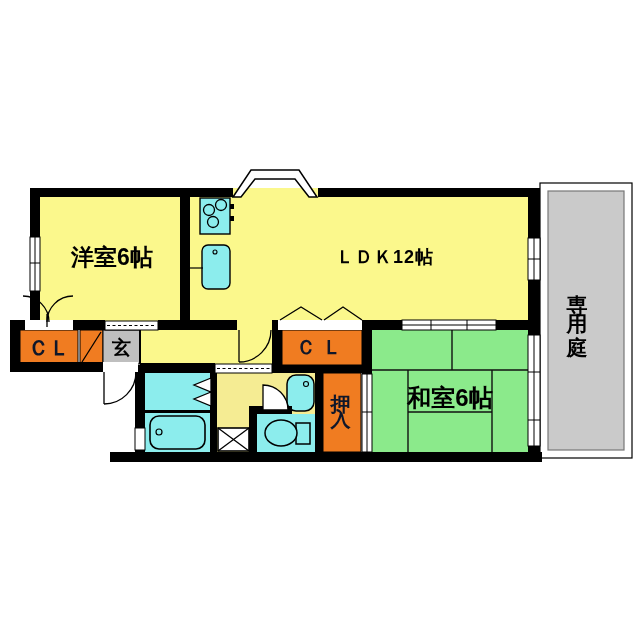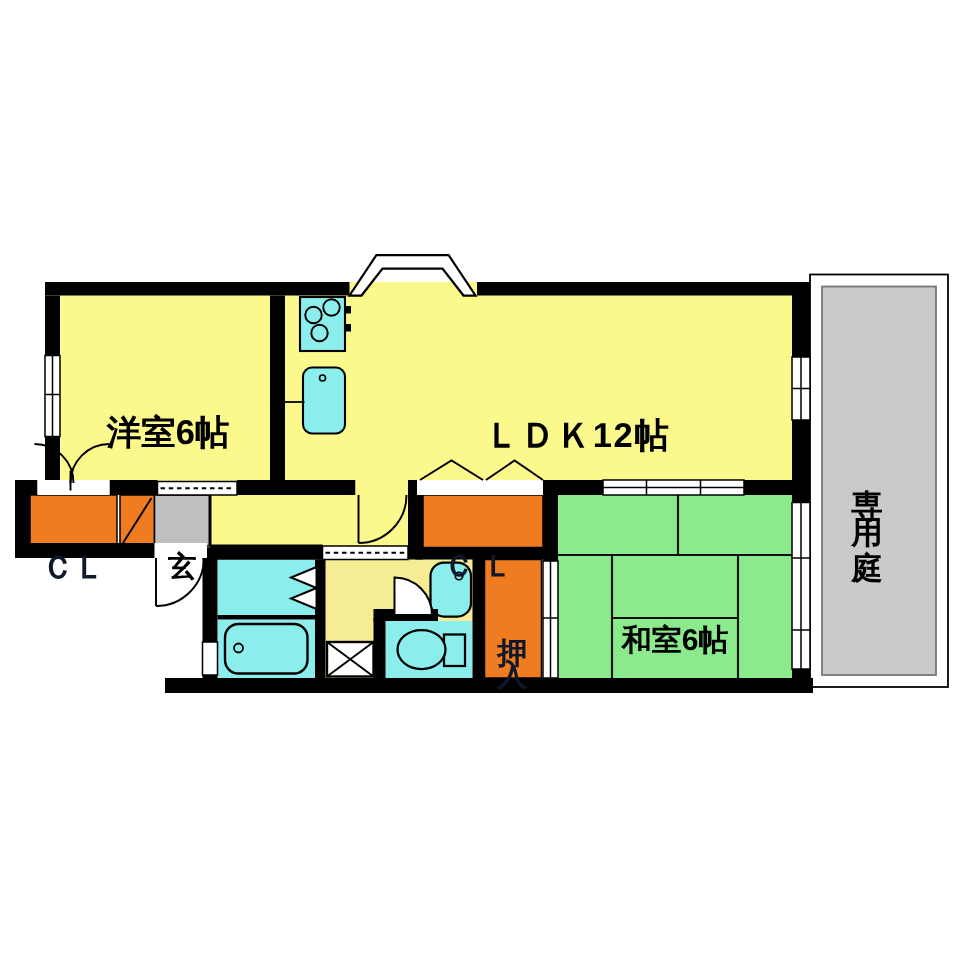--- a/index.html
+++ b/index.html
@@ -1,19 +1,19 @@
 <!DOCTYPE html>
 <html><head>
 <meta charset="utf-8">
 <style>
   html,body{margin:0;padding:0;background:#fff;}
   #canvas{position:relative;width:640px;height:640px;background:#fff;overflow:hidden;
           font-family:"Liberation Sans","DejaVu Sans",sans-serif;}
   #plan-svg{position:absolute;left:0;top:0;}
-  .lbl{position:absolute;color:#000;font-weight:bold;white-space:nowrap;line-height:1;margin-top:31px;}
+  .lbl{position:absolute;color:#000;font-weight:bold;white-space:nowrap;line-height:1;}
   .lbl-h{text-align:center;}
   .lbl-v{writing-mode:vertical-rl;text-orientation:upright;}
   .on-orange{color:#0f172a;}
 </style>
 </head>
 <body>
 <div id="canvas">
 
 <svg id="plan-svg" width="640" height="640" viewBox="0 0 640 640">
 
@@ -199,21 +199,21 @@
 
     <g>
       <rect x="362" y="374" width="10" height="78" fill="#fff" stroke="#000" stroke-width="1"></rect>
       <line x1="367" y1="374" x2="367" y2="452" stroke="#000" stroke-width="1"></line>
       <line x1="362" y1="412" x2="372" y2="412" stroke="#000" stroke-width="1"></line>
     </g>
   </g>
 </svg>
 
 <div class="lbl lbl-h" style="left:38px;top:246px;width:148px;font-size:23px;">洋室6帖</div>
-<div class="lbl lbl-h" style="left:300px;top:248px;width:170px;font-size:23px;letter-spacing:1px;">ＬＤＫ12帖</div>
-<div class="lbl lbl-h" style="left:396px;top:386px;width:108px;font-size:20px;">和室6帖</div>
+<div class="lbl lbl-h" style="left:300px;top:248px;width:170px;font-size:18px;letter-spacing:1px;">ＬＤＫ12帖</div>
+<div class="lbl lbl-h" style="left:396px;top:386px;width:108px;font-size:24px;">和室6帖</div>
 <div class="lbl lbl-h on-orange" style="left:20px;top:337px;width:58px;font-size:21px;">ＣＬ</div>
 <div class="lbl lbl-h" style="left:103px;top:338px;width:37px;font-size:19px;">玄</div>
 <div class="lbl lbl-h on-orange" style="left:282px;top:337px;width:80px;font-size:20px;letter-spacing:6px;">ＣＬ</div>
 <div class="lbl lbl-v on-orange" style="left:331px;top:378px;font-size:20px;letter-spacing:13px;">押入</div>
 <div class="lbl lbl-v" style="left:567px;top:278px;font-size:21px;letter-spacing:20px;">専用庭</div>
 
 </div>
 
 </body></html>

